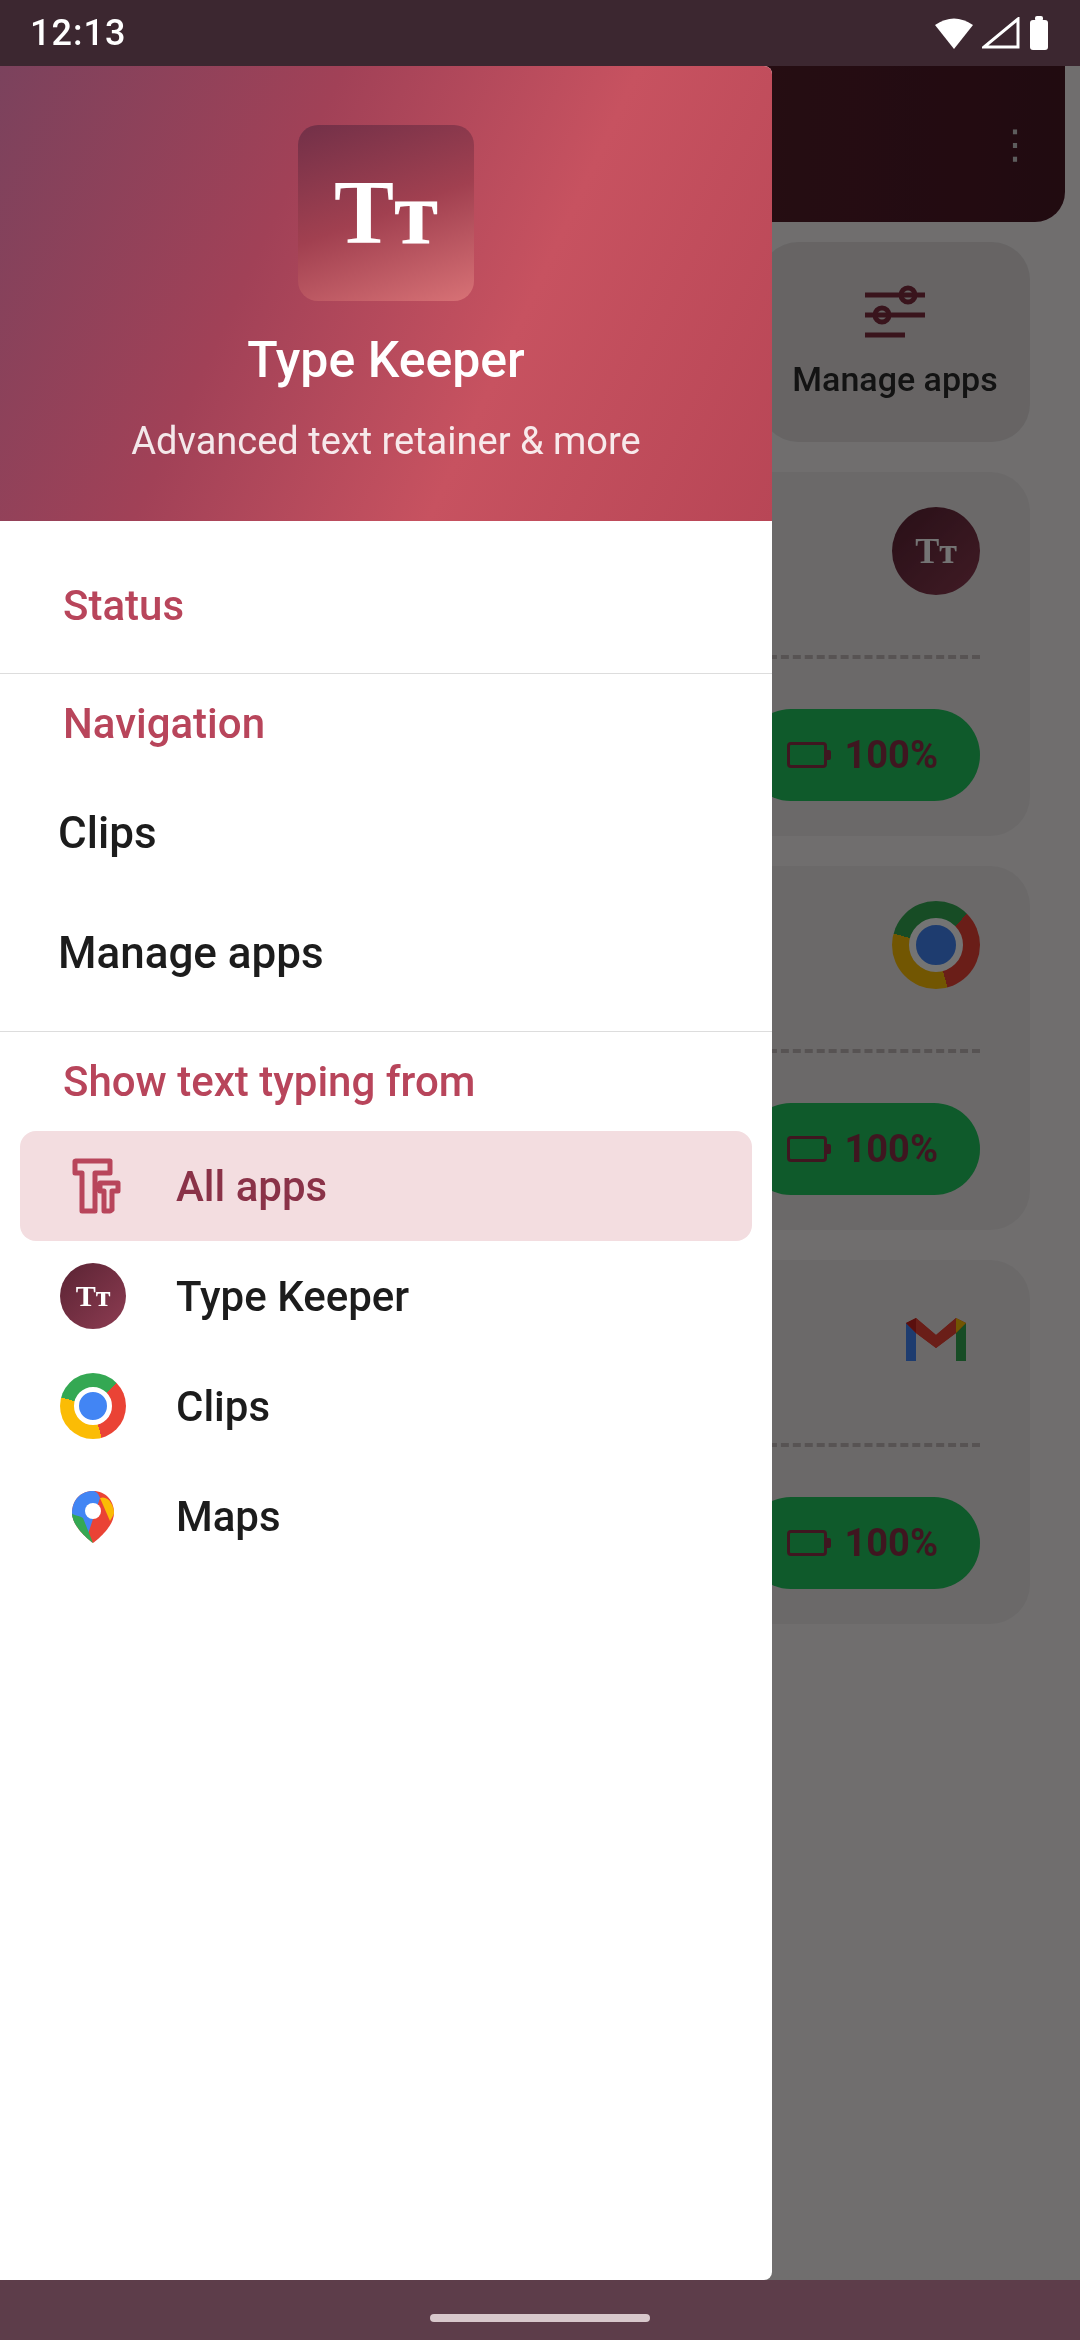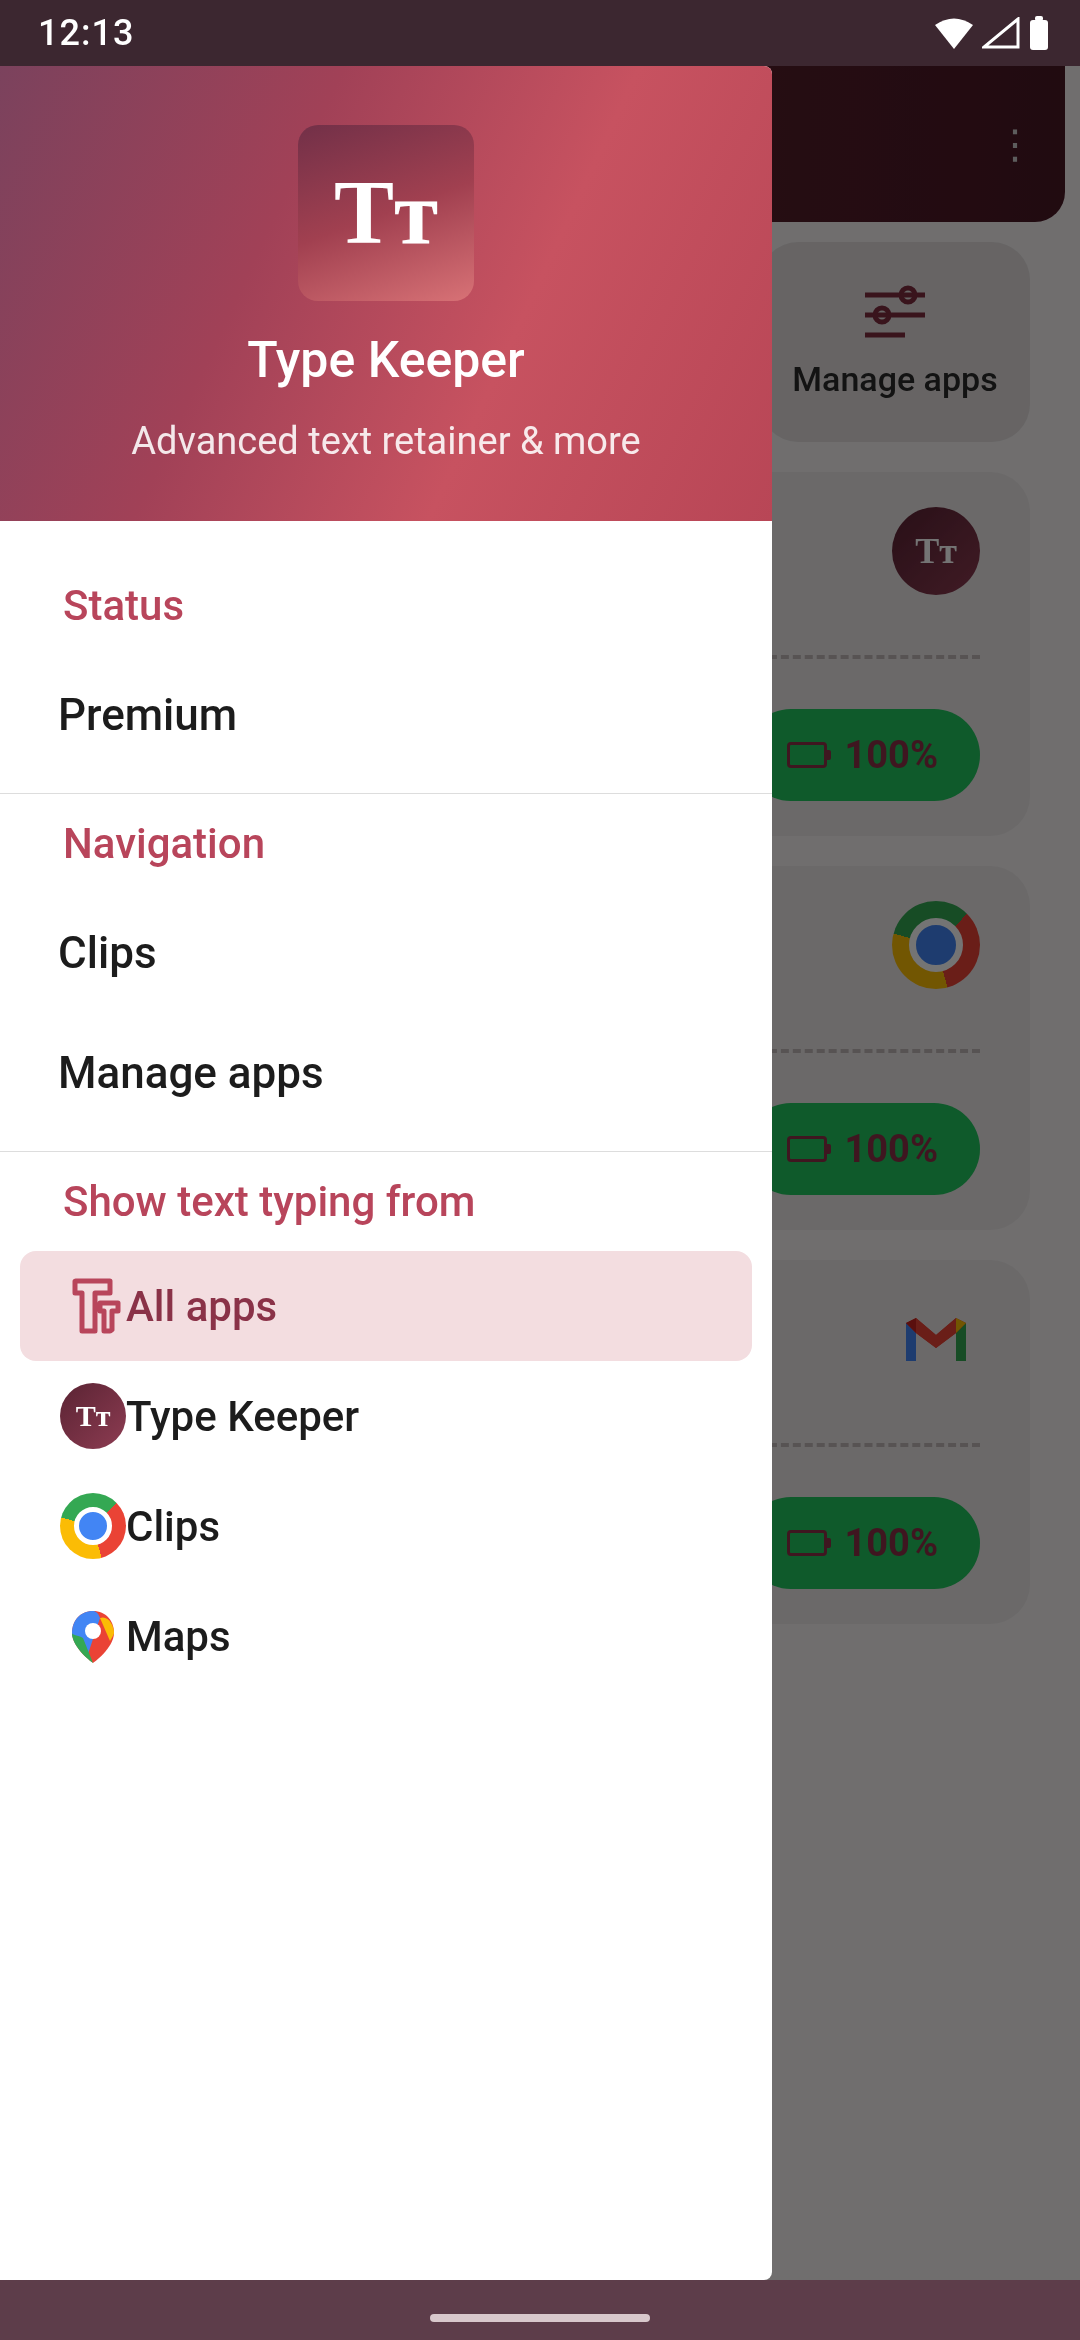--- a/index.html
+++ b/index.html
@@ -1,21 +1,21 @@
 <!DOCTYPE html>
 <html><head>
   <meta charset="utf-8">
   <style>
     * { margin: 0; padding: 0; box-sizing: border-box; }
     html, body { width: 1080px; height: 2340px; overflow: hidden; font-family: -apple-system, BlinkMacSystemFont, 'Segoe UI', Roboto, sans-serif; }
     
     .screen { position: relative; width: 1080px; height: 2340px; background: #5d3d4a; }
     
     
-    .status-bar { position: absolute; top: 0; left: 8px; right: 0; height: 66px; display: flex; align-items: center; justify-content: space-between; padding: 0 30px; color: #fff; font-size: 36px; font-weight: 500; z-index: 100; }
+    .status-bar { position: absolute; top: 0; left: 0; right: 0; height: 66px; display: flex; align-items: center; justify-content: space-between; padding: 0 30px; color: #fff; font-size: 36px; font-weight: 500; z-index: 100; }
     .status-left { letter-spacing: 1px; }
     .status-right { display: flex; align-items: center; gap: 8px; }
     
     
     .main-screen { position: absolute; top: 66px; left: 0; right: 0; bottom: 0; background: #f5f2f2; filter: brightness(0.7); }
     .main-topbar { height: 156px; background: linear-gradient(to right, #6d2838, #4a1825); display: flex; justify-content: flex-end; align-items: center; padding: 0 30px; border-radius: 0 0 30px 30px; margin: 0 15px; }
     .dots-icon { color: #ccc; font-size: 40px; }
     .main-content { padding: 20px 0; }
     .tile-row { display: flex; justify-content: flex-end; padding: 0 50px; }
     .tile { width: 270px; height: 200px; background: #e1dcdc; border-radius: 38px; display: flex; flex-direction: column; align-items: center; justify-content: center; gap: 20px; }
@@ -46,21 +46,21 @@
     .app-logo { width: 176px; height: 176px; background: linear-gradient(160deg, #723048 0%, #a14050 50%, #d87276 100%); border-radius: 20px; display: flex; align-items: center; justify-content: center; }
     .logo-tt { color: #fff; font-size: 90px; font-weight: 700; font-family: 'Georgia', serif; }
     .app-title { color: #fff; font-size: 50px; font-weight: 500; }
     .app-subtitle { color: rgba(255,255,255,0.88); font-size: 38px; }
     
     .drawer-body { padding-top: 35px; }
     .section-header { color: #b8455b; font-size: 42px; padding: 25px 63px; font-weight: 500; }
     .menu-item { padding: 34px 58px; font-size: 44px; color: #1c1c1c; font-weight: 500; }
     .divider { height: 1px; background: #ddd; margin-top: 18px; }
     
-    .app-item { display: flex; align-items: center; padding: 22px 40px; margin: 0 20px; border-radius: 16px; }
+    .app-item { display: flex; align-items: center; gap: 50px; padding: 22px 40px; margin: 0 20px; border-radius: 16px; }
     .app-item.selected { background: #f3dde0; }
     .app-item-icon { width: 66px; height: 66px; border-radius: 50%; flex-shrink: 0; }
     .app-item-label { font-size: 42px; color: #1c1c1c; font-weight: 500; }
     .app-item.selected .app-item-label { color: #8a3248; }
     
     .small-tk { background: linear-gradient(135deg, #5a2333, #8d3c52); display: flex; align-items: center; justify-content: center; color: #fff; font-size: 30px; font-weight: 700; font-family: serif; }
     .small-chrome { background: conic-gradient(from 45deg, #ea4335 0deg 120deg, #fbbc05 120deg 240deg, #34a853 240deg 360deg); display: flex; align-items: center; justify-content: center; }
     .small-chrome::after { content: ''; width: 28px; height: 28px; border-radius: 50%; background: #4285f4; border: 5px solid #fff; }
     
     
@@ -162,21 +162,20 @@
     <div class="drawer-header">
       <div class="app-logo">
         <span class="logo-tt">Tᴛ</span>
       </div>
       <div class="app-title">Type Keeper</div>
       <div class="app-subtitle">Advanced text retainer &amp; more</div>
     </div>
 
     <div class="drawer-body">
       <div class="section-header">Status</div>
-      <div class="menu-item">Premium</div>
       <div class="divider"></div>
 
       <div class="section-header">Navigation</div>
       <div class="menu-item">Clips</div>
       <div class="menu-item">Manage apps</div>
       <div class="divider"></div>
 
       <div class="section-header">Show text typing from</div>
 
       <div class="app-item selected">

